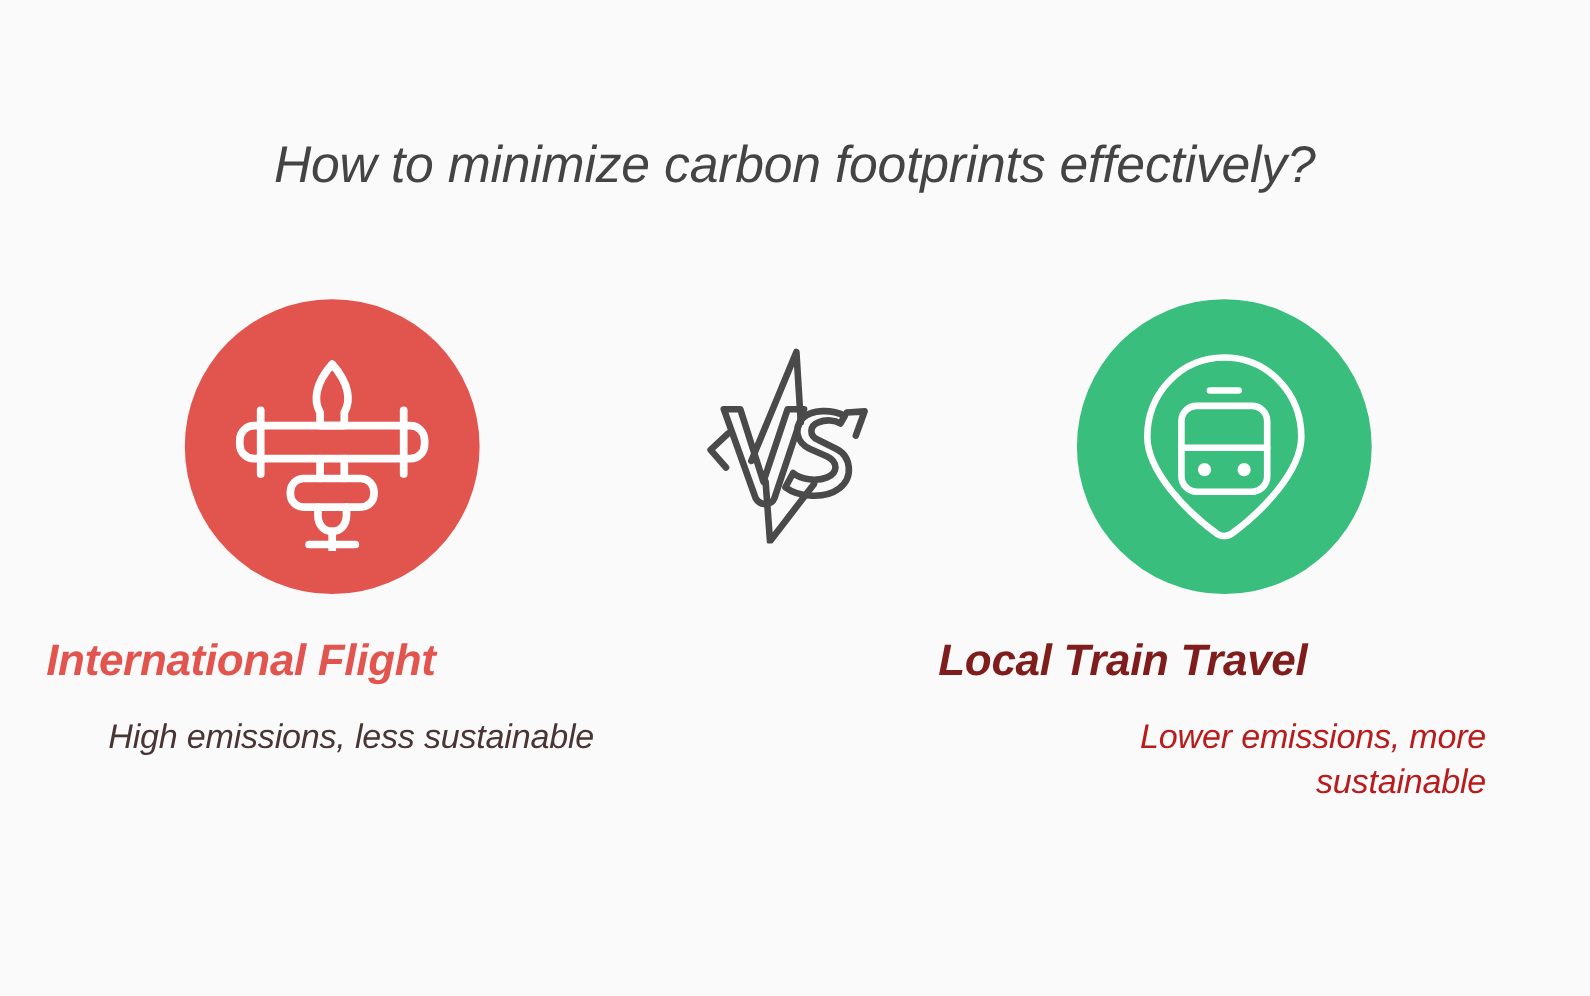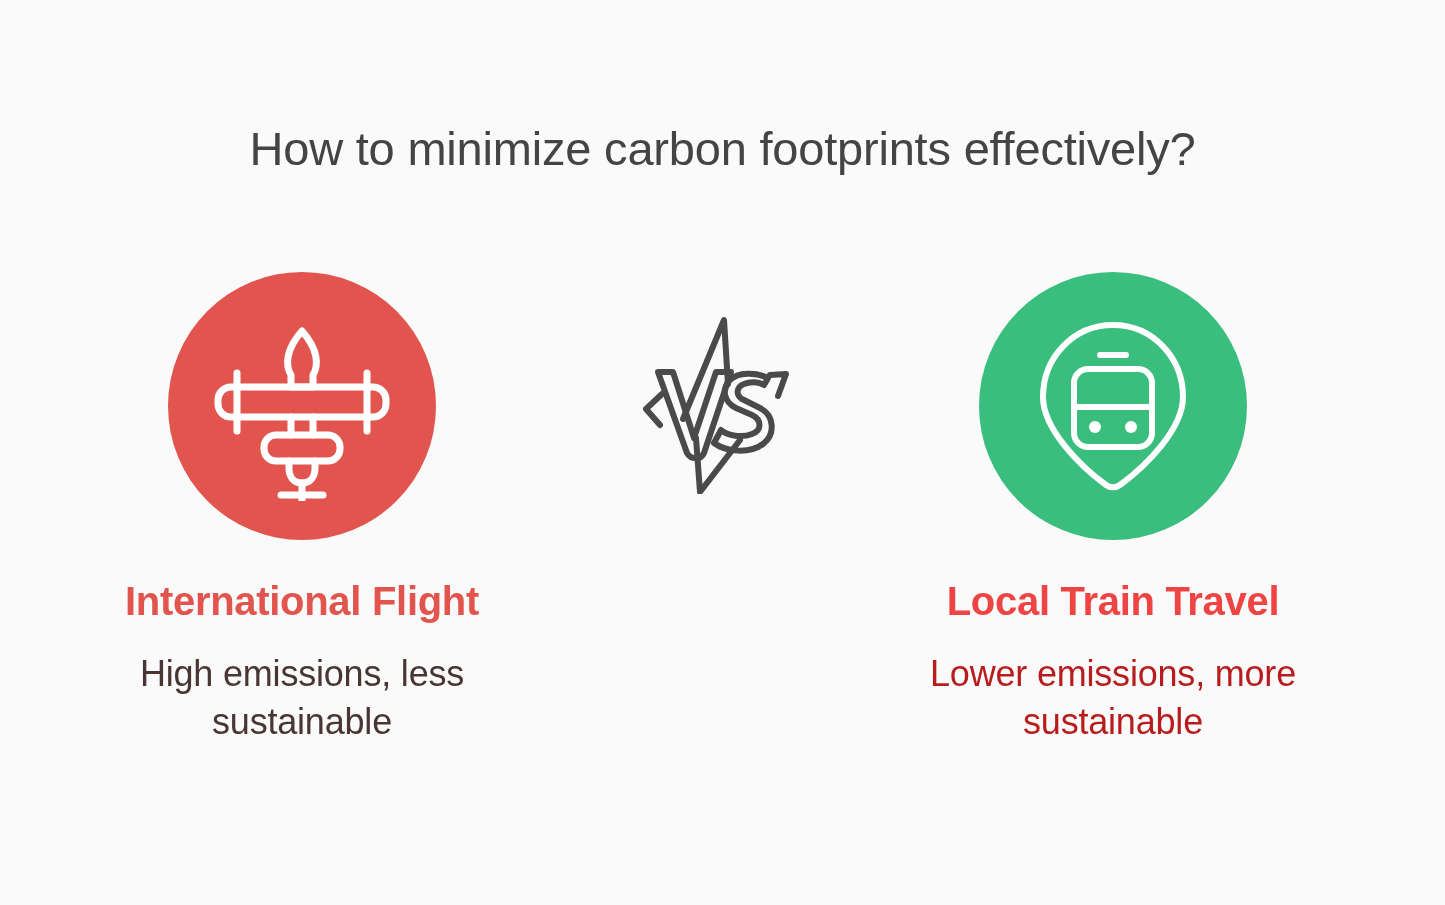--- a/index.html
+++ b/index.html
@@ -12,20 +12,21 @@
     background: #FAFAFA;
     font-family: "Liberation Sans", sans-serif;
     overflow: hidden;
     position: relative;
   }
 
   .canvas {
     position: relative;
     width: 1445px;
     height: 905px;
+    font-style: italic;
   }
 
   
   .page-title {
     position: absolute;
     left: 0;
     top: 123px;
     width: 1445px;
     text-align: center;
     font-size: 47px;
@@ -53,33 +54,33 @@
     align-items: center;
     justify-content: center;
   }
   .badge-flight { background: #E2554F; }
   .badge-train  { background: #3ABE7E; }
 
   .icon-badge svg { display: block; }
 
   .option-label {
     margin-top: 38px;
-    text-align: center;
+    text-align: left;
     font-size: 40px;
     font-weight: bold;
     letter-spacing: -0.3px;
     line-height: 1.15;
   }
   .label-flight { color: #E2554F; }
-  .label-train  { color: #ef4444; }
+  .label-train  { color: #7f1d1d; }
 
   .option-desc {
     margin-top: 26px;
-    text-align: center;
-    font-size: 36px;
+    text-align: right;
+    font-size: 31px;
     font-weight: 400;
     line-height: 1.32;
     letter-spacing: -0.2px;
     padding: 0 22px;
   }
   .desc-flight { color: #4A3535; }
   .desc-train  { color: #b91c1c; }
 
   
   .vs-mark {

